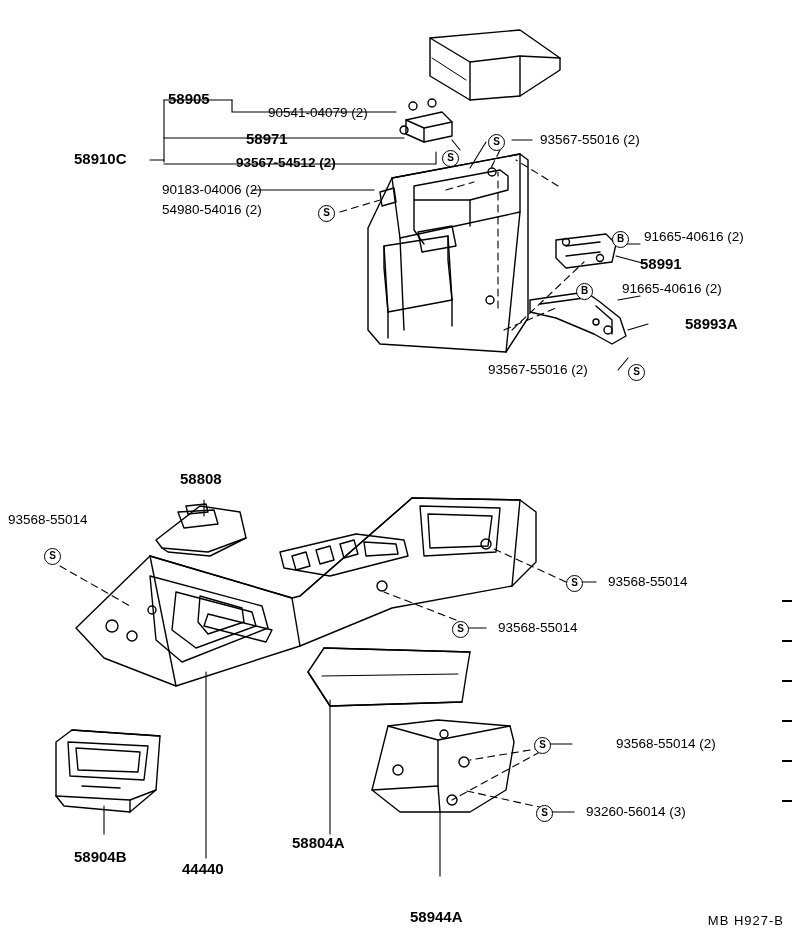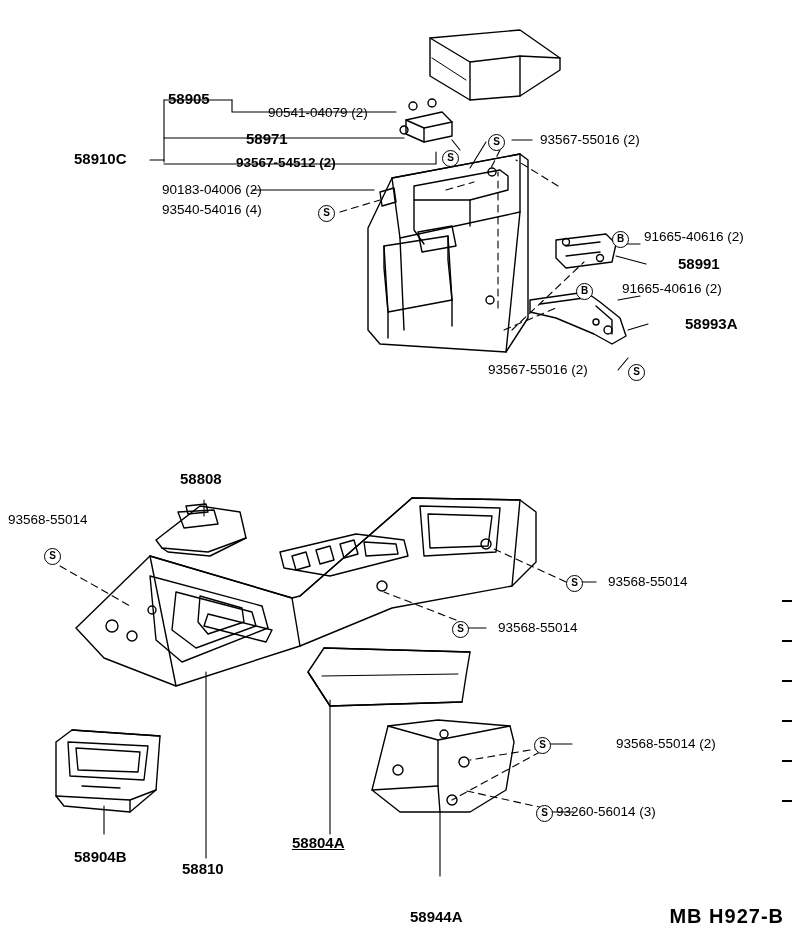--- a/index.html
+++ b/index.html
@@ -5,21 +5,21 @@
   html,body{margin:0;padding:0;background:#fff;}
   body{width:792px;height:936px;position:relative;overflow:hidden;
        font-family:"Liberation Sans",sans-serif;color:#000;}
   #sheet{position:absolute;left:0;top:0;width:792px;height:936px;}
   svg.layer{position:absolute;left:0;top:0;width:792px;height:936px;}
   .lbl{position:absolute;white-space:nowrap;font-size:13.5px;letter-spacing:0px;}
   .lbl.b{font-weight:bold;font-size:15px;}
   .code{position:absolute;white-space:nowrap;font-size:13.5px;}
   .circ{position:absolute;width:15px;height:15px;border:1.3px solid #000;border-radius:50%;
         font-size:10px;line-height:13px;text-align:center;font-weight:bold;background:#fff;}
-  .foot{position:absolute;right:8px;bottom:8px;font-size:20px;font-weight:bold;letter-spacing:1px;}
+  .foot{position:absolute;right:8px;bottom:8px;font-size:13px;font-weight:normal;letter-spacing:1px;}
   .rmark{position:absolute;right:0;width:10px;height:2px;background:#000;}
 </style>
 </head>
 <body>
 
 <div id="sheet">
 
   <svg class="layer" viewBox="0 0 792 936">
     <g fill="none" stroke="#000" stroke-width="1.4" stroke-linejoin="round" stroke-linecap="round">
 
@@ -169,63 +169,63 @@
         <path d="M542 748 L470 760"></path>
         <path d="M544 808 L462 790"></path>
         <path d="M540 752 L452 800"></path>
       </g>
     </g>
   </svg>
 
   <div class="lbl b" style="left:168px;top:90px;">58905</div>
   <div class="lbl b" style="left:74px;top:150px;">58910C</div>
   <div class="lbl b" style="left:246px;top:130px;">58971</div>
-  <div class="lbl b" style="left:678px;top:255px;">58991</div>
+  <div class="lbl b" style="left:640px;top:255px;">58991</div>
   <div class="lbl b" style="left:685px;top:315px;">58993A</div>
 
   <div class="code" style="left:240px;top:105px;margin-left:28px;">90541-04079 (2)</div>
 
   <div class="code" style="left:236px;top:155px;font-weight:bold;">93567-54512 (2)</div>
   <div class="circ" style="left:442px;top:150px;">S</div>
 
   <div class="code" style="left:162px;top:182px;">90183-04006 (2)</div>
-  <div class="code" style="left:162px;top:202px;">93540-54016 (4)</div>
+  <div class="code" style="left:162px;top:202px;">54980-54016 (2)</div>
   <div class="circ" style="left:318px;top:205px;">S</div>
 
   <div class="code" style="left:540px;top:132px;">93567-55016 (2)</div>
   <div class="circ" style="left:488px;top:134px;">S</div>
 
   <div class="code" style="left:644px;top:229px;">91665-40616 (2)</div>
   <div class="circ" style="left:612px;top:231px;">B</div>
 
   <div class="code" style="left:622px;top:281px;">91665-40616 (2)</div>
   <div class="circ" style="left:576px;top:283px;">B</div>
 
   <div class="code" style="left:488px;top:362px;">93567-55016 (2)</div>
   <div class="circ" style="left:628px;top:364px;">S</div>
 
   <div class="lbl b" style="left:180px;top:470px;">58808</div>
   <div class="lbl b" style="left:74px;top:848px;">58904B</div>
-  <div class="lbl b" style="left:182px;top:860px;">58810</div>
-  <div class="lbl b" style="left:292px;top:834px;text-decoration:underline;">58804A</div>
+  <div class="lbl b" style="left:182px;top:860px;">44440</div>
+  <div class="lbl b" style="left:292px;top:834px;">58804A</div>
   <div class="lbl b" style="left:410px;top:908px;">58944A</div>
 
   <div class="code" style="left:8px;top:512px;">93568-55014</div>
   <div class="circ" style="left:44px;top:548px;">S</div>
 
   <div class="code" style="left:608px;top:574px;">93568-55014</div>
   <div class="circ" style="left:566px;top:575px;">S</div>
 
   <div class="code" style="left:498px;top:620px;">93568-55014</div>
   <div class="circ" style="left:452px;top:621px;">S</div>
 
   <div class="code" style="left:616px;top:736px;">93568-55014 (2)</div>
   <div class="circ" style="left:534px;top:737px;">S</div>
 
-  <div class="code" style="left:556px;top:804px;">93260-56014 (3)</div>
+  <div class="code" style="left:586px;top:804px;">93260-56014 (3)</div>
   <div class="circ" style="left:536px;top:805px;">S</div>
 
   <div class="rmark" style="top:600px;"></div>
   <div class="rmark" style="top:640px;"></div>
   <div class="rmark" style="top:680px;"></div>
   <div class="rmark" style="top:720px;"></div>
   <div class="rmark" style="top:760px;"></div>
   <div class="rmark" style="top:800px;"></div>
 
   <div class="foot">MB  H927-B</div>

